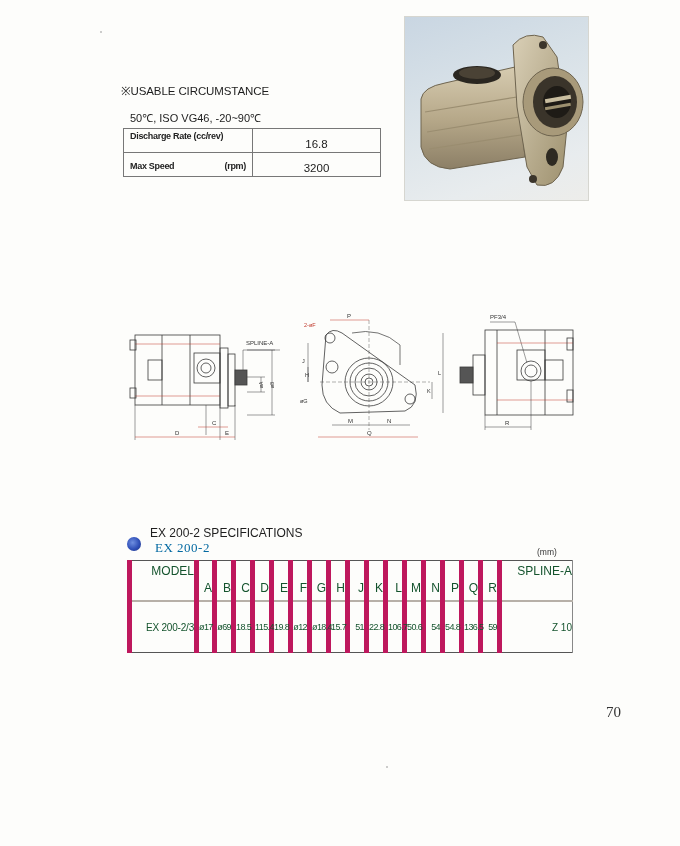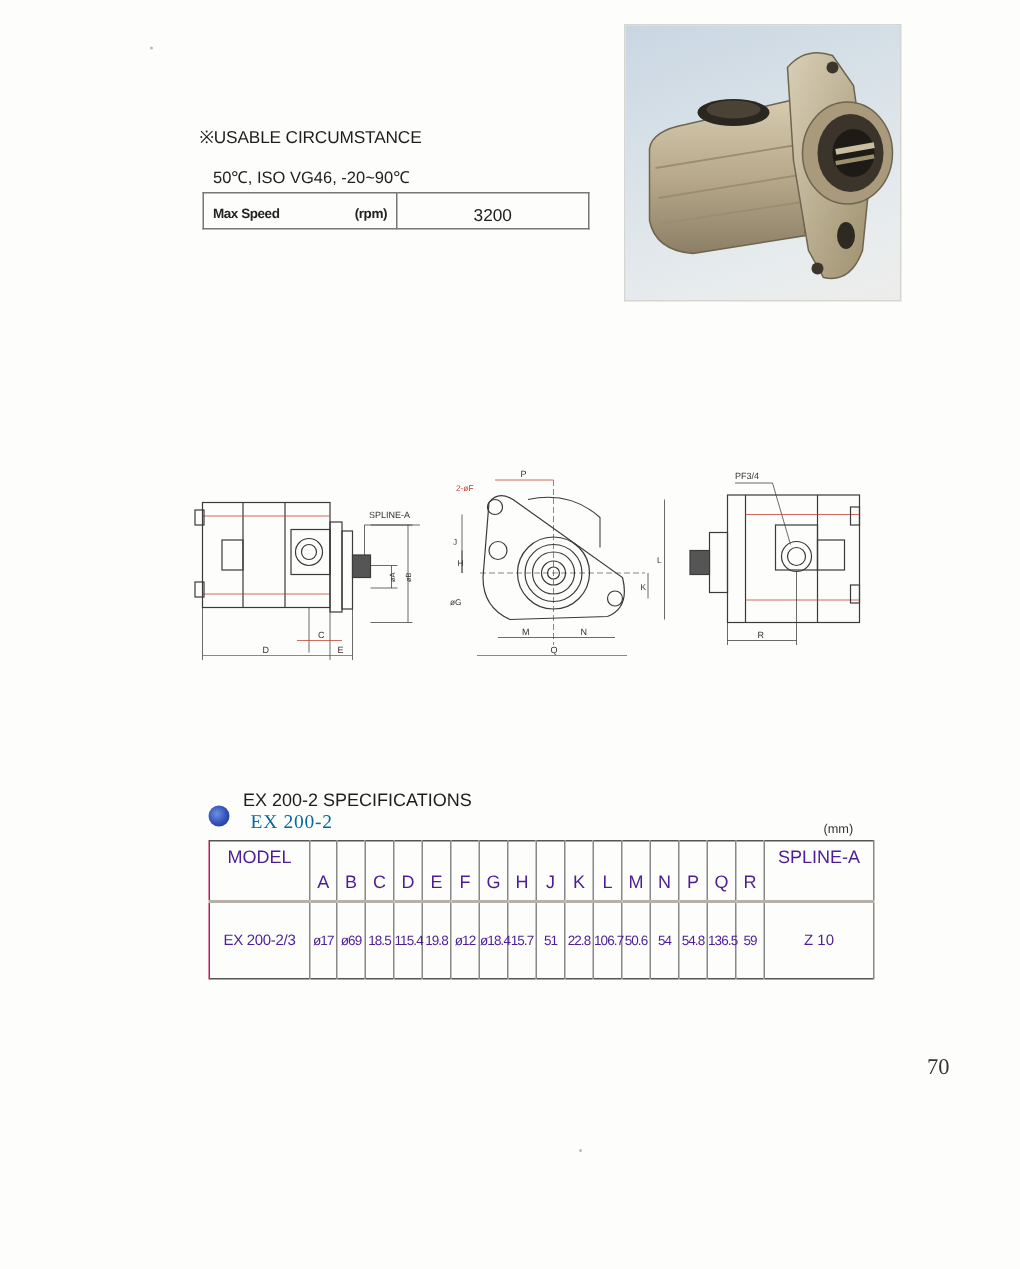--- a/index.html
+++ b/index.html
@@ -2,21 +2,21 @@
 <html><head>
   <meta charset="utf-8">
   <style>
     html, body { margin: 0; padding: 0; }
     body {
       width: 680px; height: 846px; position: relative; overflow: hidden;
       background: #fdfdfb;
       font-family: "Liberation Sans", sans-serif;
       color: #222;
     }
-    .abs { position: absolute; margin-left: 12px; }
+    .abs { position: absolute; }
 
     
     #uc-title { left: 121px; top: 83px; font-size: 11.5px; letter-spacing: -0.1px; color: #1e1e1e; }
     #uc-cond { left: 130px; top: 110px; font-size: 11px; color: #222; }
     #uc-table {
       left: 123px; top: 128px; width: 258px; border-collapse: collapse;
       border: 1.2px solid #555; font-size: 10px;
     }
     #uc-table td { border: 1px solid #777; height: 21px; padding: 0 6px; }
     #uc-table td.lbl { width: 116px; font-weight: bold; font-size: 9px; letter-spacing: -0.3px; vertical-align: top; padding-top: 2px; }
@@ -42,40 +42,44 @@
     }
     #spec-title { left: 150px; top: 526px; font-size: 12px; color: #1e1e1e; }
     #spec-sub { left: 155px; top: 540px; font-family: "Liberation Serif", serif; font-size: 13px; color: #0369a1; letter-spacing: 0.5px; }
     #spec-unit { left: 537px; top: 547px; font-size: 8.5px; color: #333; }
 
     #spec-table {
       left: 127px; top: 560px; width: 436px; border-collapse: collapse;
       border: 1.2px solid #555; table-layout: fixed;
     }
     #spec-table th, #spec-table td {
-      border-left: 1px solid #be185d; border-right: 1px solid #888;
-      text-align: center; padding: 0; color: #4c1d95;
+      border-left: 5px solid #be185d; border-right: 1px solid #888;
+      text-align: right; padding: 0; color: #14532d;
     }
     #spec-table th { height: 34px; font-weight: normal; font-size: 12px; vertical-align: bottom; padding-bottom: 5px; border-bottom: 2px solid #b7b0a8; }
     #spec-table th.model, #spec-table th.spline { vertical-align: top; padding-top: 3px; padding-bottom: 0; font-size: 12px; }
     #spec-table td { height: 50px; font-size: 9px; letter-spacing: -0.6px; }
     #spec-table td.model { font-size: 10px; letter-spacing: -0.2px; }
     #spec-table td.spline { font-size: 10px; letter-spacing: 0; }
 
     #page-num { left: 606px; top: 704px; font-family: "Liberation Serif", serif; font-size: 15px; color: #333; }
 
     .speck { position: absolute; width: 2px; height: 2px; background: #bbb; border-radius: 50%; }
   </style>
 </head>
 <body>
 
 <div id="uc-title" class="abs">※USABLE CIRCUMSTANCE</div>
 <div id="uc-cond" class="abs">50℃, ISO VG46,  -20~90℃</div>
 <table id="uc-table" class="abs">
   <tbody>
+      <tr>
+    <td class="lbl"><span>Discharge Rate (cc/rev)</span></td>
+    <td class="val">16.8</td>
+  </tr>
   <tr>
     <td class="lbl last"><span>Max Speed</span><span class="unit">(rpm)</span></td>
     <td class="val">3200</td>
   </tr>
 </tbody>
   </table>
 
 <div id="photo" class="abs">
   <svg width="183" height="183" viewBox="0 0 183 183">
     <defs>

